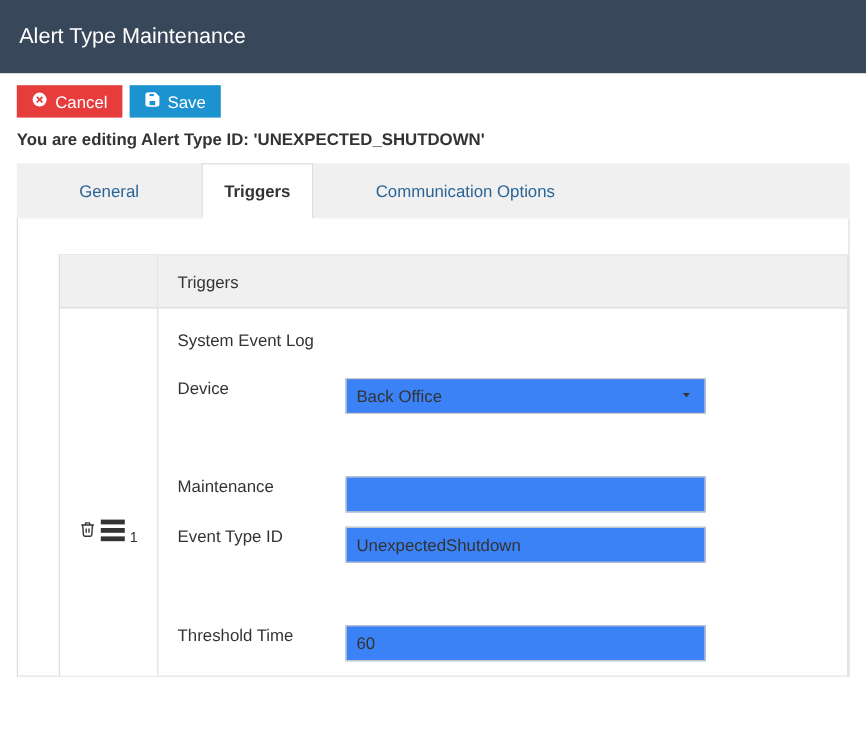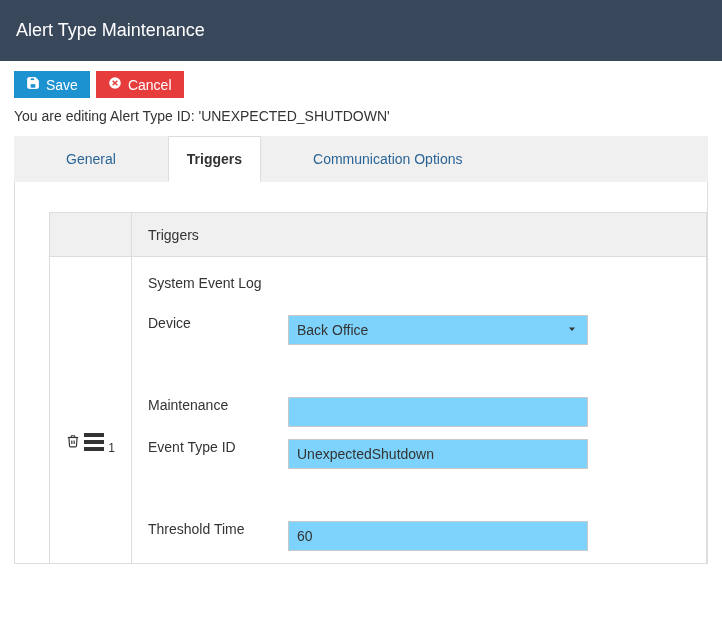--- a/index.html
+++ b/index.html
@@ -25,20 +25,21 @@
     border: none;
     cursor: pointer;
   }
   .btn-save { background: #1c92d0; }
   .btn-cancel { background: #e73c3c; }
   .btn svg { width: 14px; height: 14px; }
   .editing-msg {
     padding: 4px 14px 12px 14px;
     font-size: 14px;
     color: #333;
+    font-weight: bold;
   }
   .tabs-wrap {
     margin: 0 14px;
   }
   .tabs {
     display: flex;
     background: #f0f0f0;
   }
   .tab {
     padding: 14px 18px;
@@ -129,21 +130,21 @@
   .field-label {
     width: 140px;
     font-size: 14px;
     color: #333;
   }
   .field-input {
     flex: 1;
     max-width: 300px;
     height: 30px;
     border: 1px solid #c9c9c9;
-    background: #7dd3fc;
+    background: #3b82f6;
     padding: 0 8px;
     font-size: 14px;
     color: #333;
   }
   .gap-block { height: 40px; }
   .select-wrap {
     position: relative;
     flex: 1;
     max-width: 300px;
   }
@@ -162,39 +163,39 @@
   .select-caret svg { width: 12px; height: 12px; }
 </style>
 </head>
 <body>
 
 <div class="header-bar">
   <span>Alert Type Maintenance</span>
 </div>
 
 <div class="toolbar">
+  <button class="btn btn-cancel">
+    <span>
+      <svg viewBox="0 0 24 24">
+        <circle cx="12" cy="12" r="10" fill="#fff"></circle>
+        <line x1="8" y1="8" x2="16" y2="16" stroke="#e73c3c" stroke-width="2.5"></line>
+        <line x1="16" y1="8" x2="8" y2="16" stroke="#e73c3c" stroke-width="2.5"></line>
+      </svg>
+    </span>
+    <span>Cancel</span>
+  </button>
   <button class="btn btn-save">
     <span>
       <svg viewBox="0 0 24 24" fill="none" stroke="#fff" stroke-width="2">
         <path d="M19 21H5a2 2 0 0 1-2-2V5a2 2 0 0 1 2-2h11l5 5v11a2 2 0 0 1-2 2z" fill="#fff"></path>
         <rect x="7" y="3" width="8" height="5" fill="#1c92d0"></rect>
         <rect x="7" y="13" width="10" height="8" fill="#1c92d0"></rect>
       </svg>
     </span>
     <span>Save</span>
-  </button>
-  <button class="btn btn-cancel">
-    <span>
-      <svg viewBox="0 0 24 24">
-        <circle cx="12" cy="12" r="10" fill="#fff"></circle>
-        <line x1="8" y1="8" x2="16" y2="16" stroke="#e73c3c" stroke-width="2.5"></line>
-        <line x1="16" y1="8" x2="8" y2="16" stroke="#e73c3c" stroke-width="2.5"></line>
-      </svg>
-    </span>
-    <span>Cancel</span>
   </button>
 </div>
 
 <div class="editing-msg">You are editing Alert Type ID: 'UNEXPECTED_SHUTDOWN'</div>
 
 <div class="tabs-wrap">
   <div class="tabs">
     <div class="tab">
       <span>General</span>
     </div>

